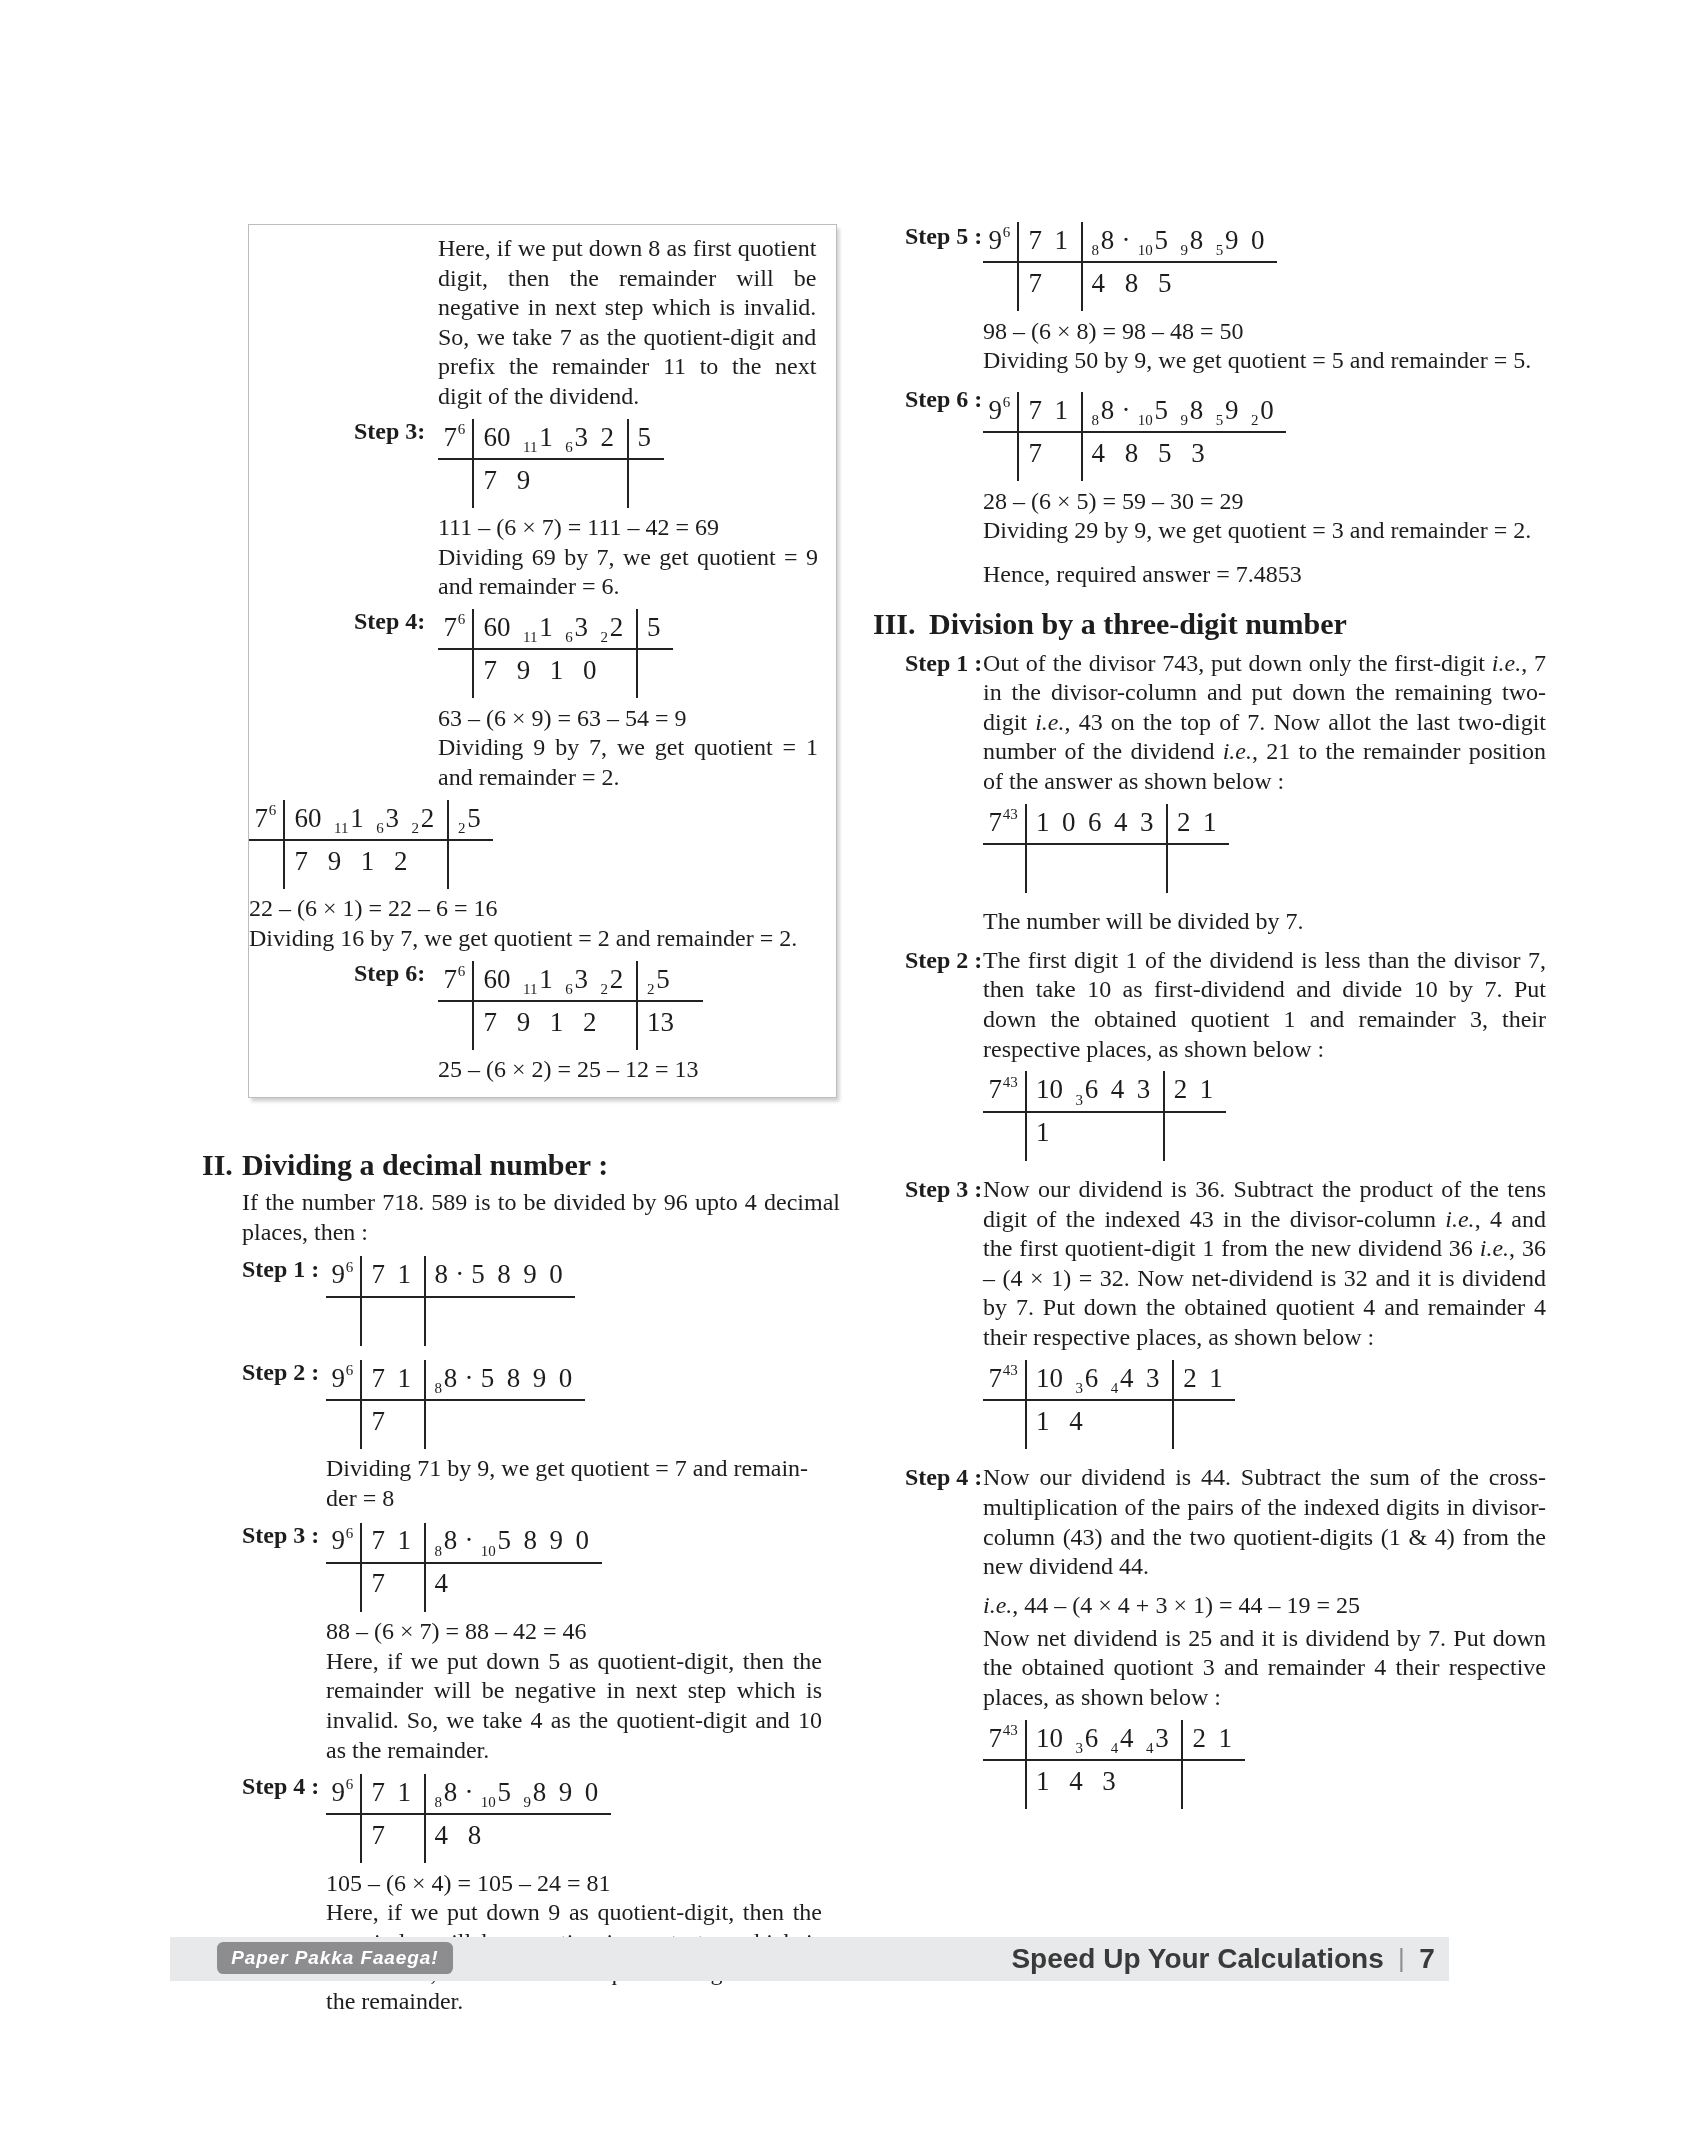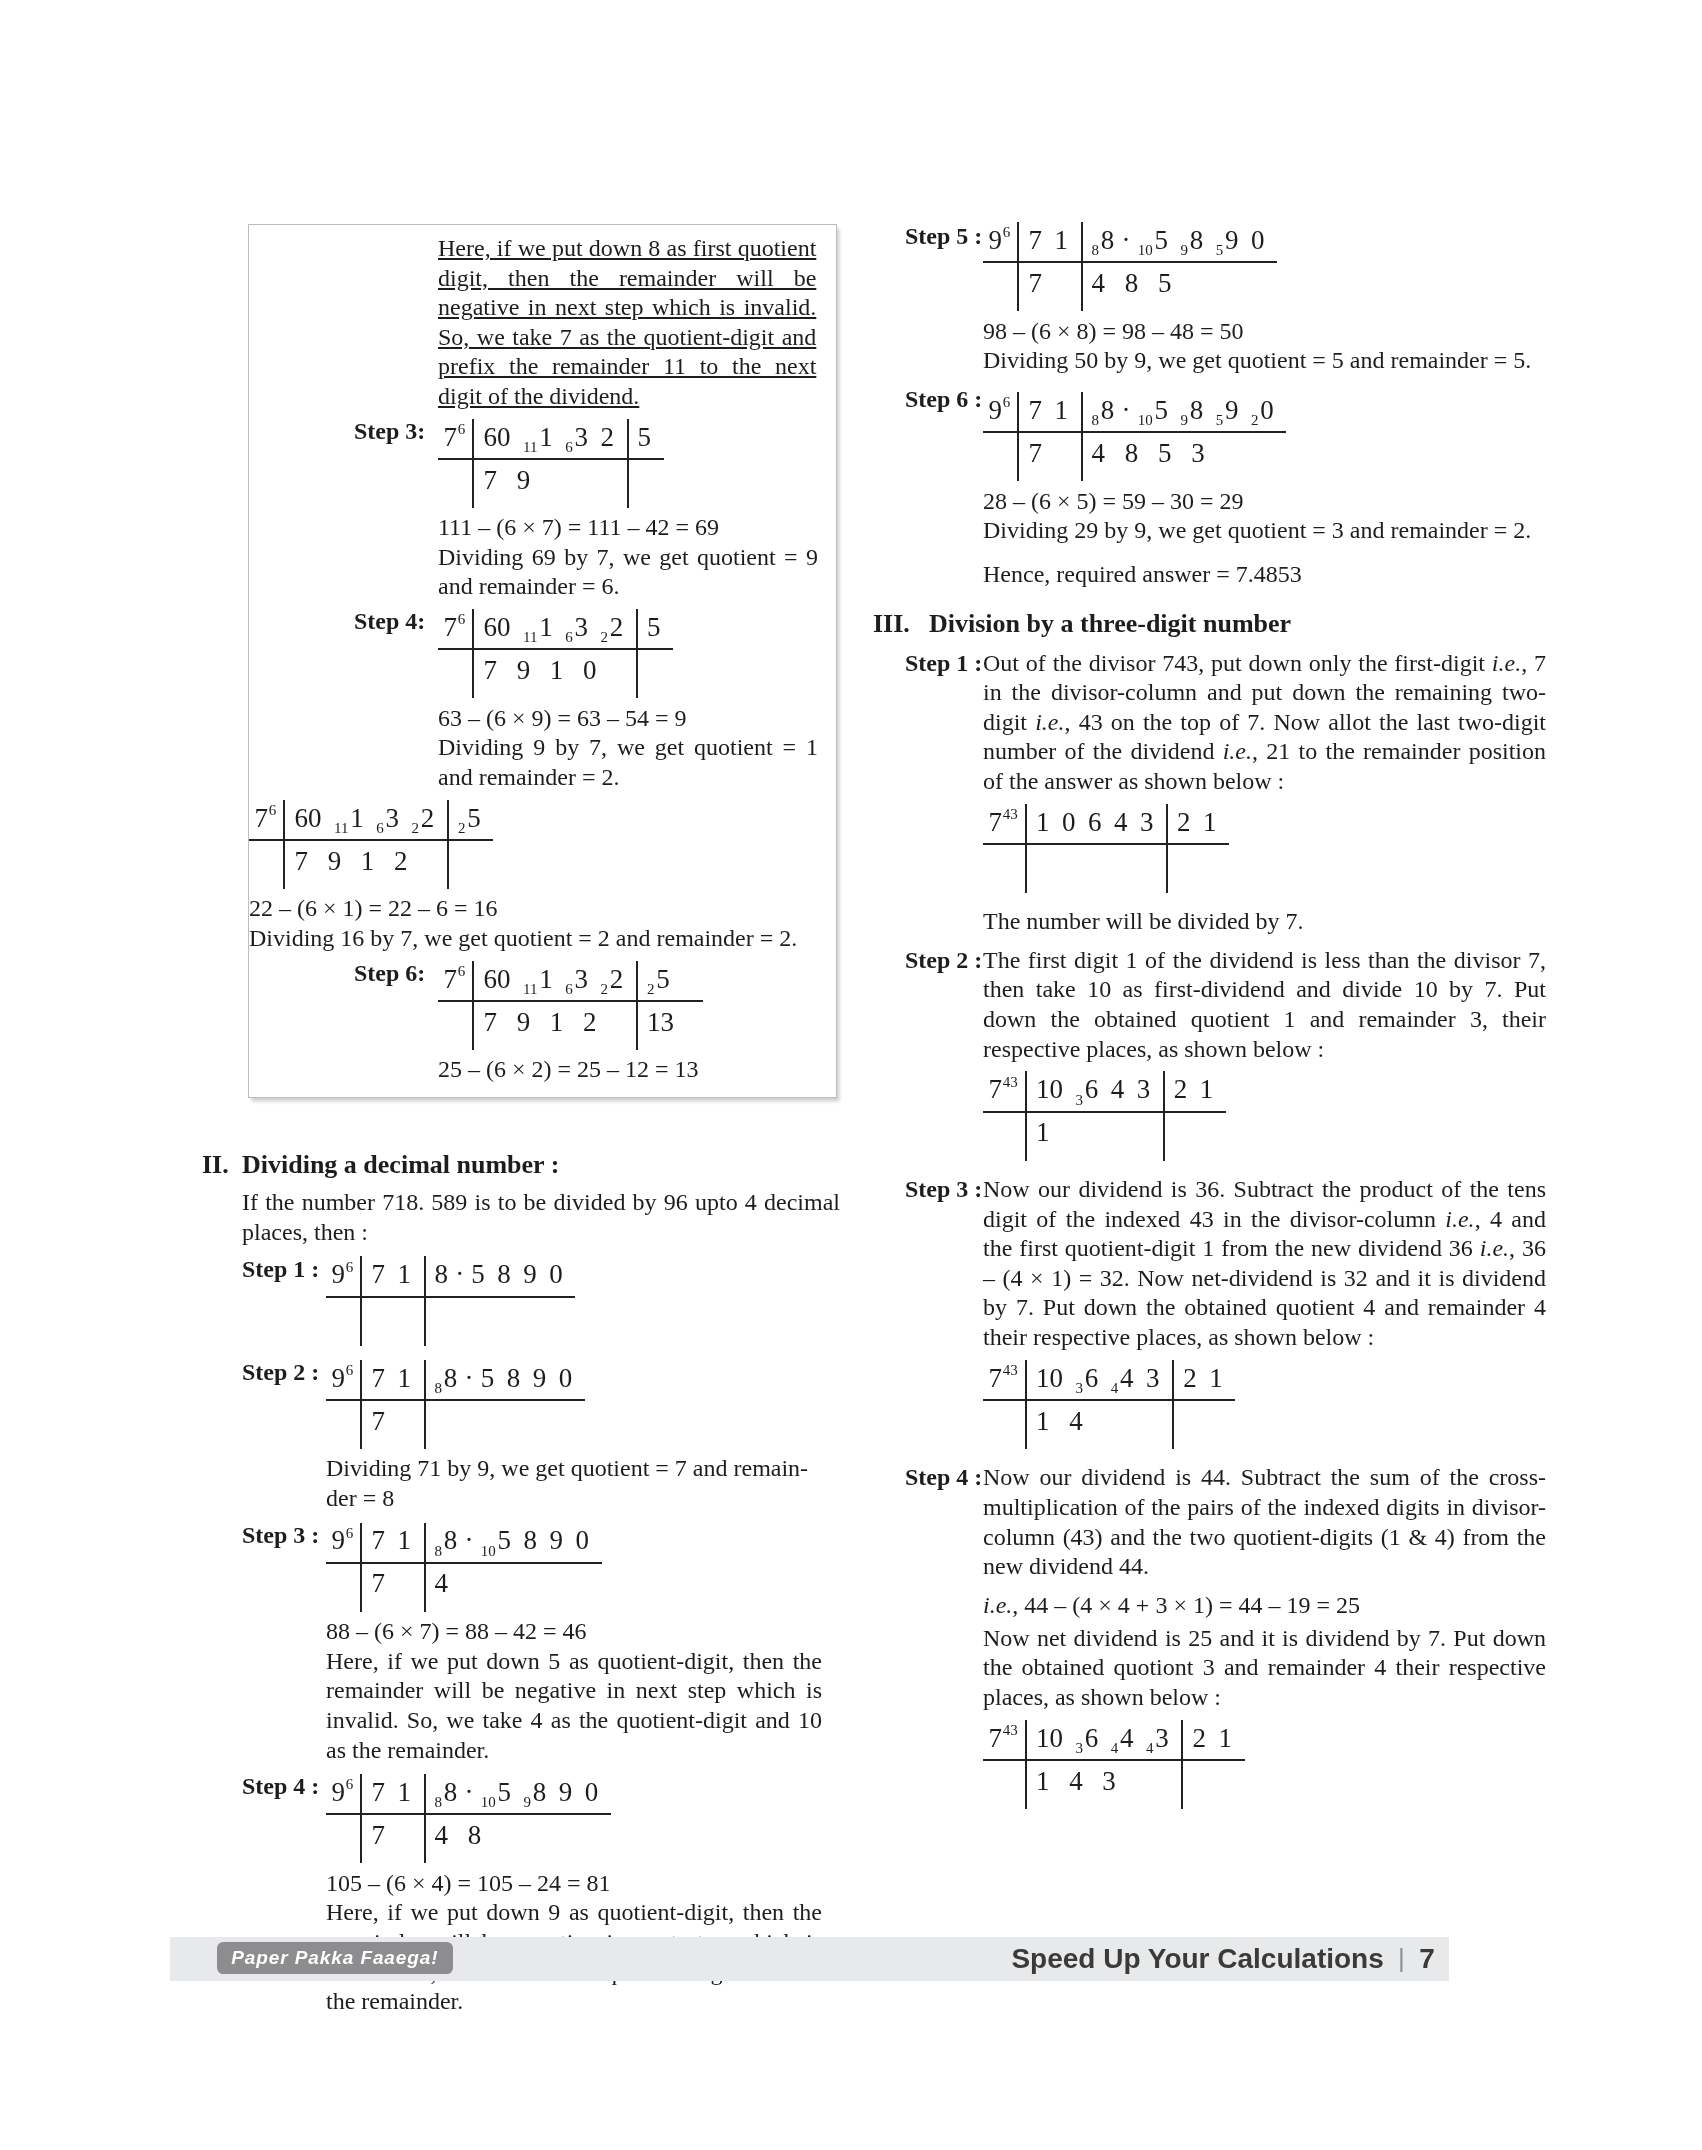--- a/index.html
+++ b/index.html
@@ -8,21 +8,21 @@
     font-family:"Liberation Serif","DejaVu Serif",serif; color:#1d1d1d;
     font-size:24px; line-height:29.6px; overflow:hidden;
   }
 
   
   .box {
     position:absolute; left:248px; top:224px; width:589px; box-sizing:border-box;
     border:1.8px solid #bdbdbd; box-shadow:2.7px 3.6px 3.6px #cfcfcf;
     background:#fff; padding:7.2px 0 12.5px 0;
   }
-  .box .para-intro { margin:1.8px 19.7px 3.6px 189px; text-align:justify;text-decoration:underline; }
+  .box .para-intro { margin:1.8px 19.7px 3.6px 189px; text-align:justify; }
 
   .step { display:flex; margin-top:5.4px; }
   .lbl { font-weight:bold; box-sizing:border-box; }
   .box .lbl { flex:0 0 189px; padding-left:105px; }
   .cont { flex:1; padding-right:18px; min-width:0; }
   .cont p { margin:0; }
   .ptext { text-align:justify; }
   .eq { text-align:left; }
 
   
@@ -34,21 +34,21 @@
   .dvn .r2 .c { height:39px; vertical-align:top; padding-top:3.6px; }
   .dvn .c.dvr { padding-left:5.4px; padding-right:7.2px; }
   .tk { margin-right:12.5px; display:inline-block; }
   .tk:last-child { margin-right:3.6px; }
   .r2 .tk { margin-right:19.7px; }
   .tk sub { font-size:15px; vertical-align:-6.3px; margin-right:1.8px; line-height:0; }
   sup.flag { font-size:15px; vertical-align:11.6px; margin-left:0.9px; line-height:0; }
   .tk.dot { margin-left:-5.4px; margin-right:7.2px; }
 
   
-  .sec-head { display:flex; font-weight:bold; font-size:26px; line-height:32px; }
+  .sec-head { display:flex; font-weight:bold; font-size:30px; line-height:32px; }
   .sec-head .num { box-sizing:border-box; }
 
   .sec2 { position:absolute; left:202px; top:1149px; width:638px; }
   .sec2 .sec-head .num { flex:0 0 40px; }
   .sec2 .intro { margin:7.2px 0 3.6px 40px; text-align:justify; }
   .sec2 .step .lbl { flex:0 0 124px; padding-left:40px; }
   .sec2 .step { margin-top:7.2px; }
 
   .rightcol { position:absolute; left:873px; top:222px; width:691px; }
   .rightcol .step .lbl { flex:0 0 110px; padding-left:32px; }

